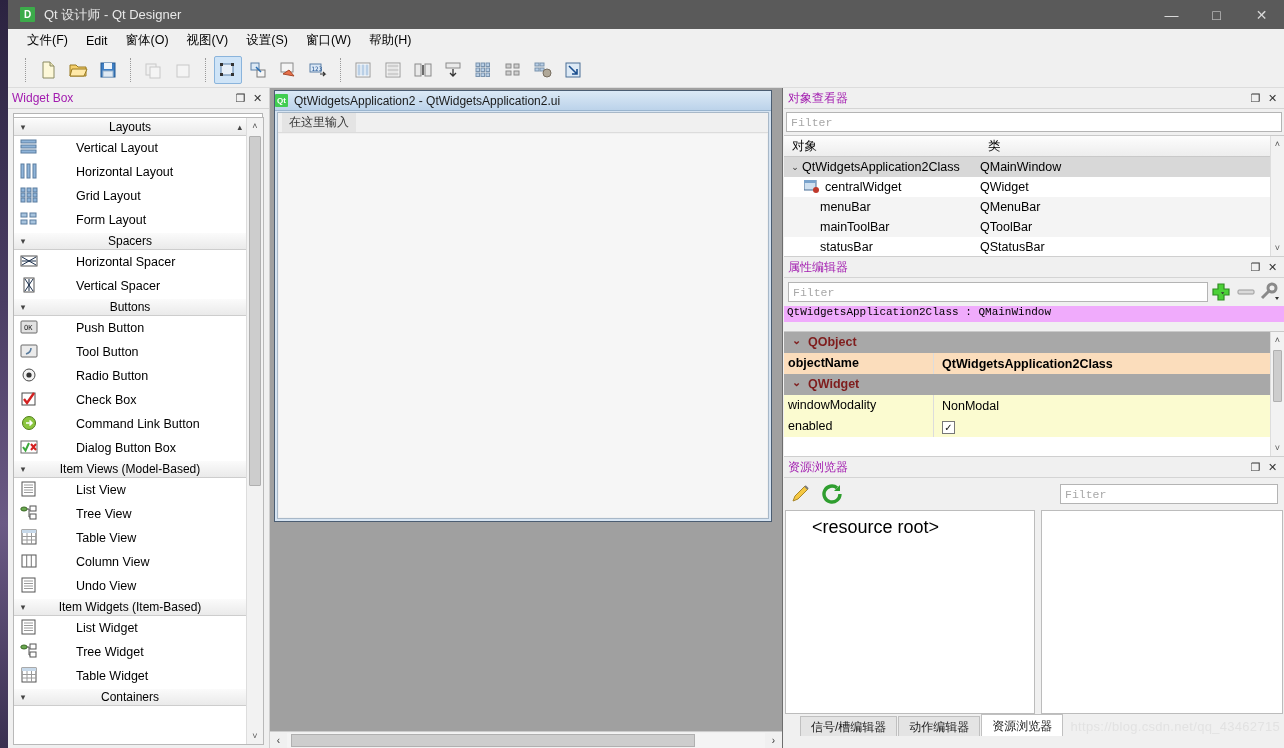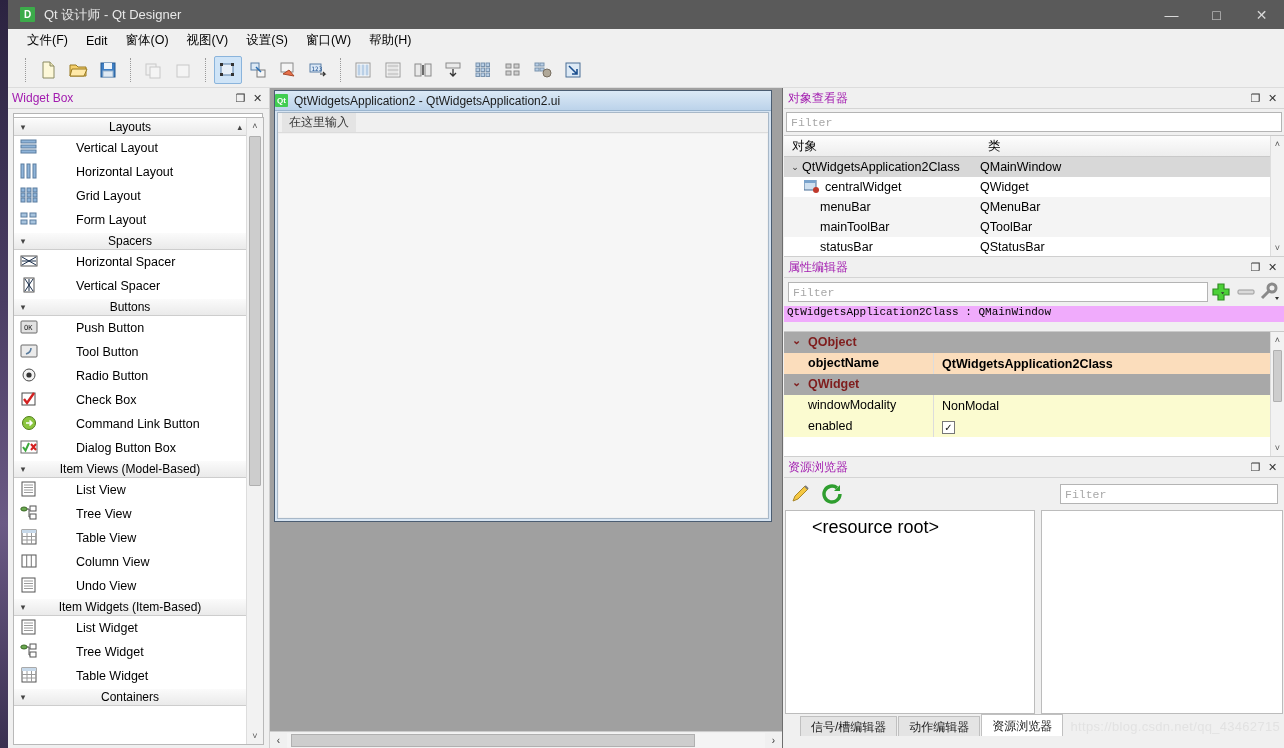--- a/index.html
+++ b/index.html
@@ -121,21 +121,21 @@
   .oi-chev { width:14px; text-align:center; font-size:9px; color:#333; }
 
   
   #propedit { top:168px; height:200px; border-top:1px solid #cfcfcf; }
   #pe-toolrow { display:flex; align-items:center; padding:4px 3px 4px 4px; gap:3px; }
   #pe-objline { height:16px; font-family:"Liberation Mono", monospace; font-size:11px;
     padding-left:3px; background:#f0abfc; }
   #pe-grid { position:absolute; left:0; top:74px; right:0; bottom:0; background:#fff;
     border-top:1px solid #c9c9c9; overflow:hidden; }
   .pe-row { height:21px; display:flex; align-items:center; font-size:12.5px; }
-  .pe-k { width:150px; padding-left:24px; border-right:1px solid #dcdcdc; height:21px;
+  .pe-k { width:150px; padding-left:4px; border-right:1px solid #dcdcdc; height:21px;
     line-height:21px; overflow:hidden; }
   .pe-v { flex:1; padding-left:8px; }
   .pe-group { background:#a8a8a8; font-weight:bold; color:#7f1d1d; }
   .pe-group .pe-k { border-right:none; padding-left:24px; position:relative; }
   .pe-group .pe-k:before { content:"\2304"; position:absolute; left:8px; top:-2px; font-size:11px; }
   .pe-hl { background:#fbddbc; font-weight:bold; }
   .pe-hl .pe-k { font-weight:bold; }
   .pe-yellow { background:#fbfbd0; }
   .pe-yellow .pe-k { background:#fbfbd0; }
 

